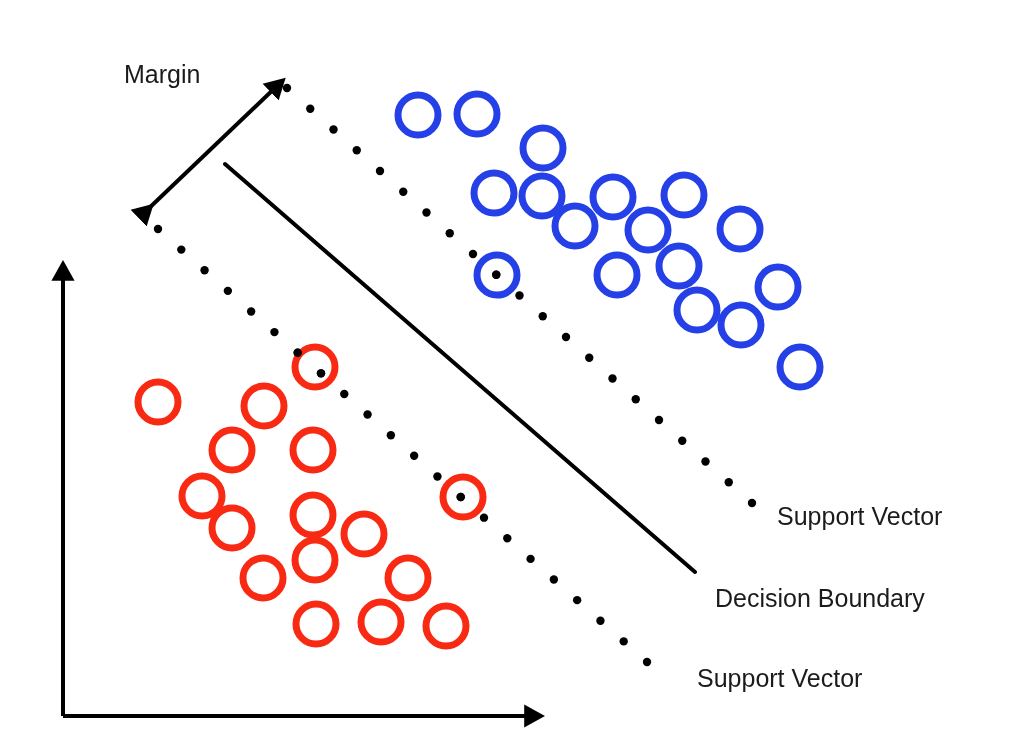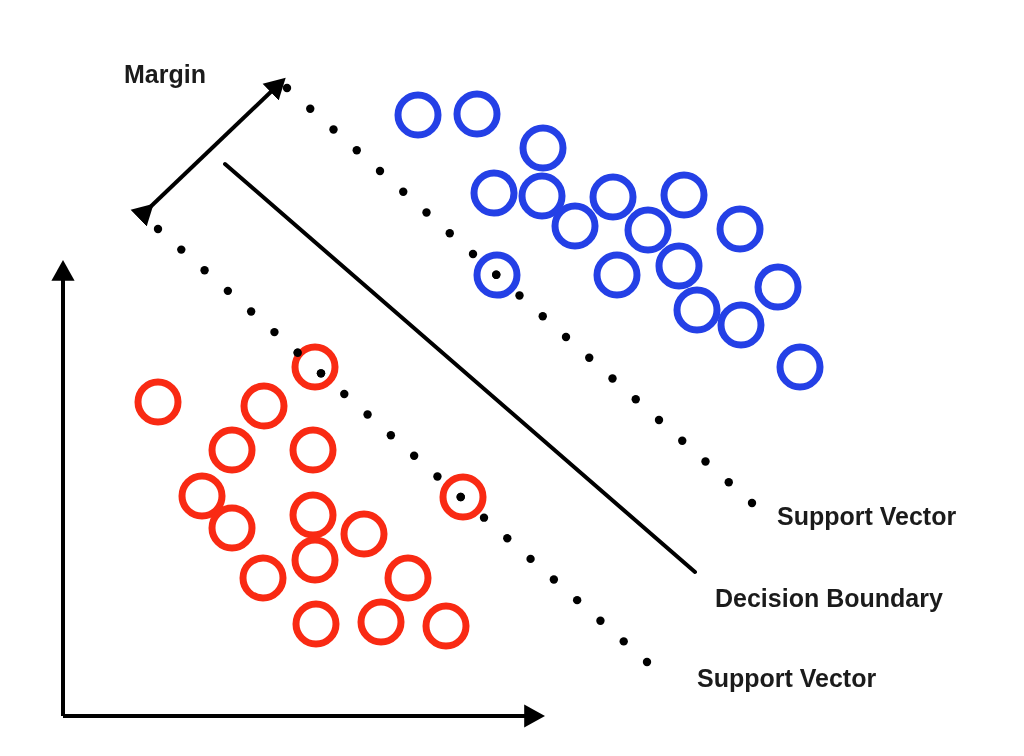--- a/index.html
+++ b/index.html
@@ -12,21 +12,20 @@
     font-family: "Liberation Sans", sans-serif;
     width: 1024px;
     height: 756px;
     overflow: hidden;
   }
   #canvas-root {
     position: relative;
     width: 1024px;
     height: 756px;
     background: #ffffff;
-    font-weight: bold;
   }
   #svm-svg {
     position: absolute;
     top: 0;
     left: 0;
     width: 1024px;
     height: 756px;
     display: block;
   }
   .diagram-label {

